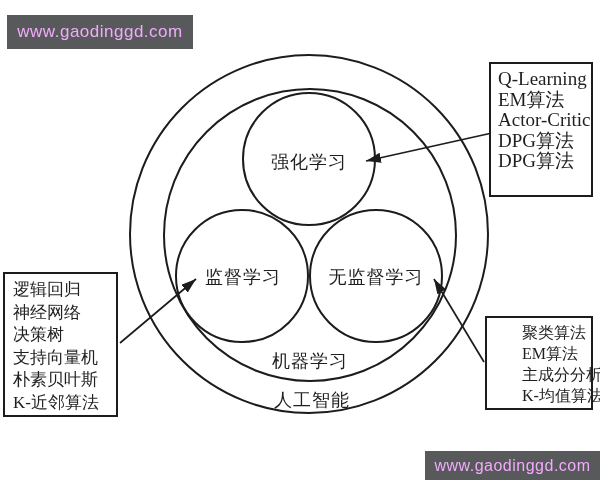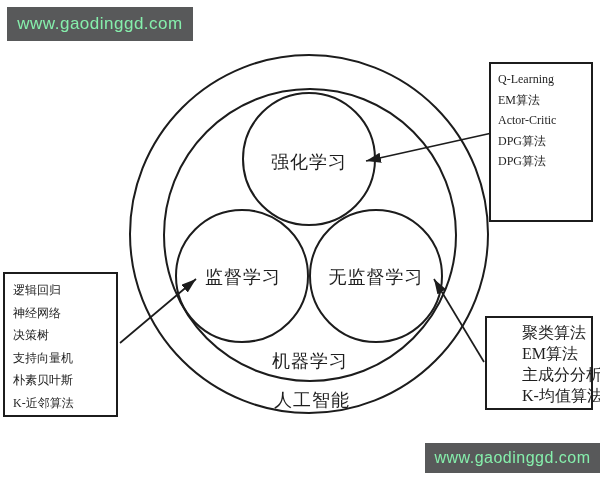--- a/index.html
+++ b/index.html
@@ -20,33 +20,34 @@
   }
   .callout {
     position: absolute;
     box-sizing: border-box;
     border: 2px solid #1c1c1c;
     background: #ffffff;
     color: #1f1f1f;
     font-family: "Liberation Serif", "DejaVu Serif", serif;
   }
   .callout .line { white-space: nowrap; }
-  .callout-rl    { left: 489px; top: 62px;  width: 104px; height: 160px; padding: 5px 2px 12px 7px; font-size: 12px; }
+  .callout-rl    { left: 489px; top: 62px;  width: 104px; height: 135px; padding: 5px 2px 12px 7px; font-size: 19px; }
   .callout-rl .line { line-height: 20.5px; }
-  .callout-sup   { left: 3px;   top: 272px; width: 115px; height: 145px; padding: 5px 2px 0 8px; font-size: 12px; }
+  .callout-sup   { left: 3px;   top: 272px; width: 115px; height: 145px; padding: 5px 2px 0 8px; font-size: 17px; }
   .callout-sup .line { line-height: 22.5px; }
   .callout-unsup { left: 485px; top: 316px; width: 108px; height: 94px;  padding: 4px 2px 0 7px; font-size: 16px; }
   .callout-unsup .line { line-height: 21px; margin-left: 28px; }
   .watermark {
     position: absolute;
     background: #58595a;
-    color: #86efac;
+    color: #f0abfc;
     font-family: "Liberation Sans", "DejaVu Sans", sans-serif;
     text-align: center;
     letter-spacing: 0.5px;
+    margin-top: 8px;
   }
   .wm-top    { left: 7px;   top: 7px;   width: 186px; height: 34px; line-height: 34px; font-size: 17px; }
   .wm-bottom { left: 425px; top: 443px; width: 175px; height: 30px; line-height: 30px; font-size: 16px; }
 </style>
 </head>
 <body>
 
 <div class="stage">
 
   <svg class="diagram" width="600" height="480" viewBox="0 0 600 480">

